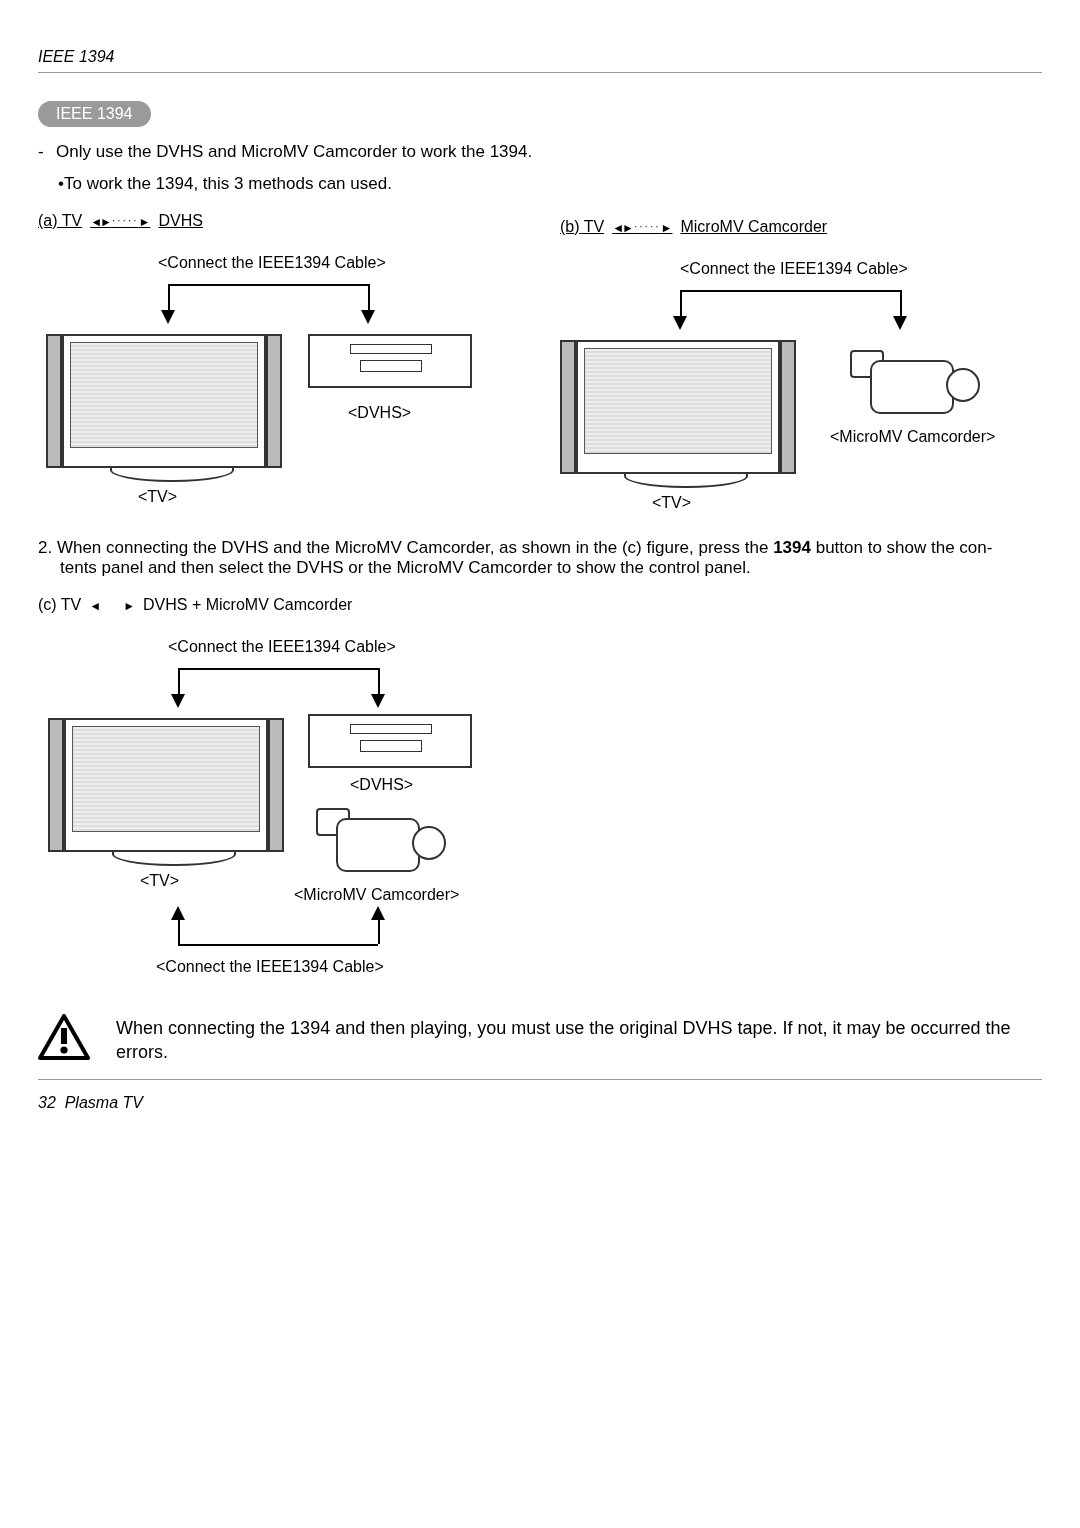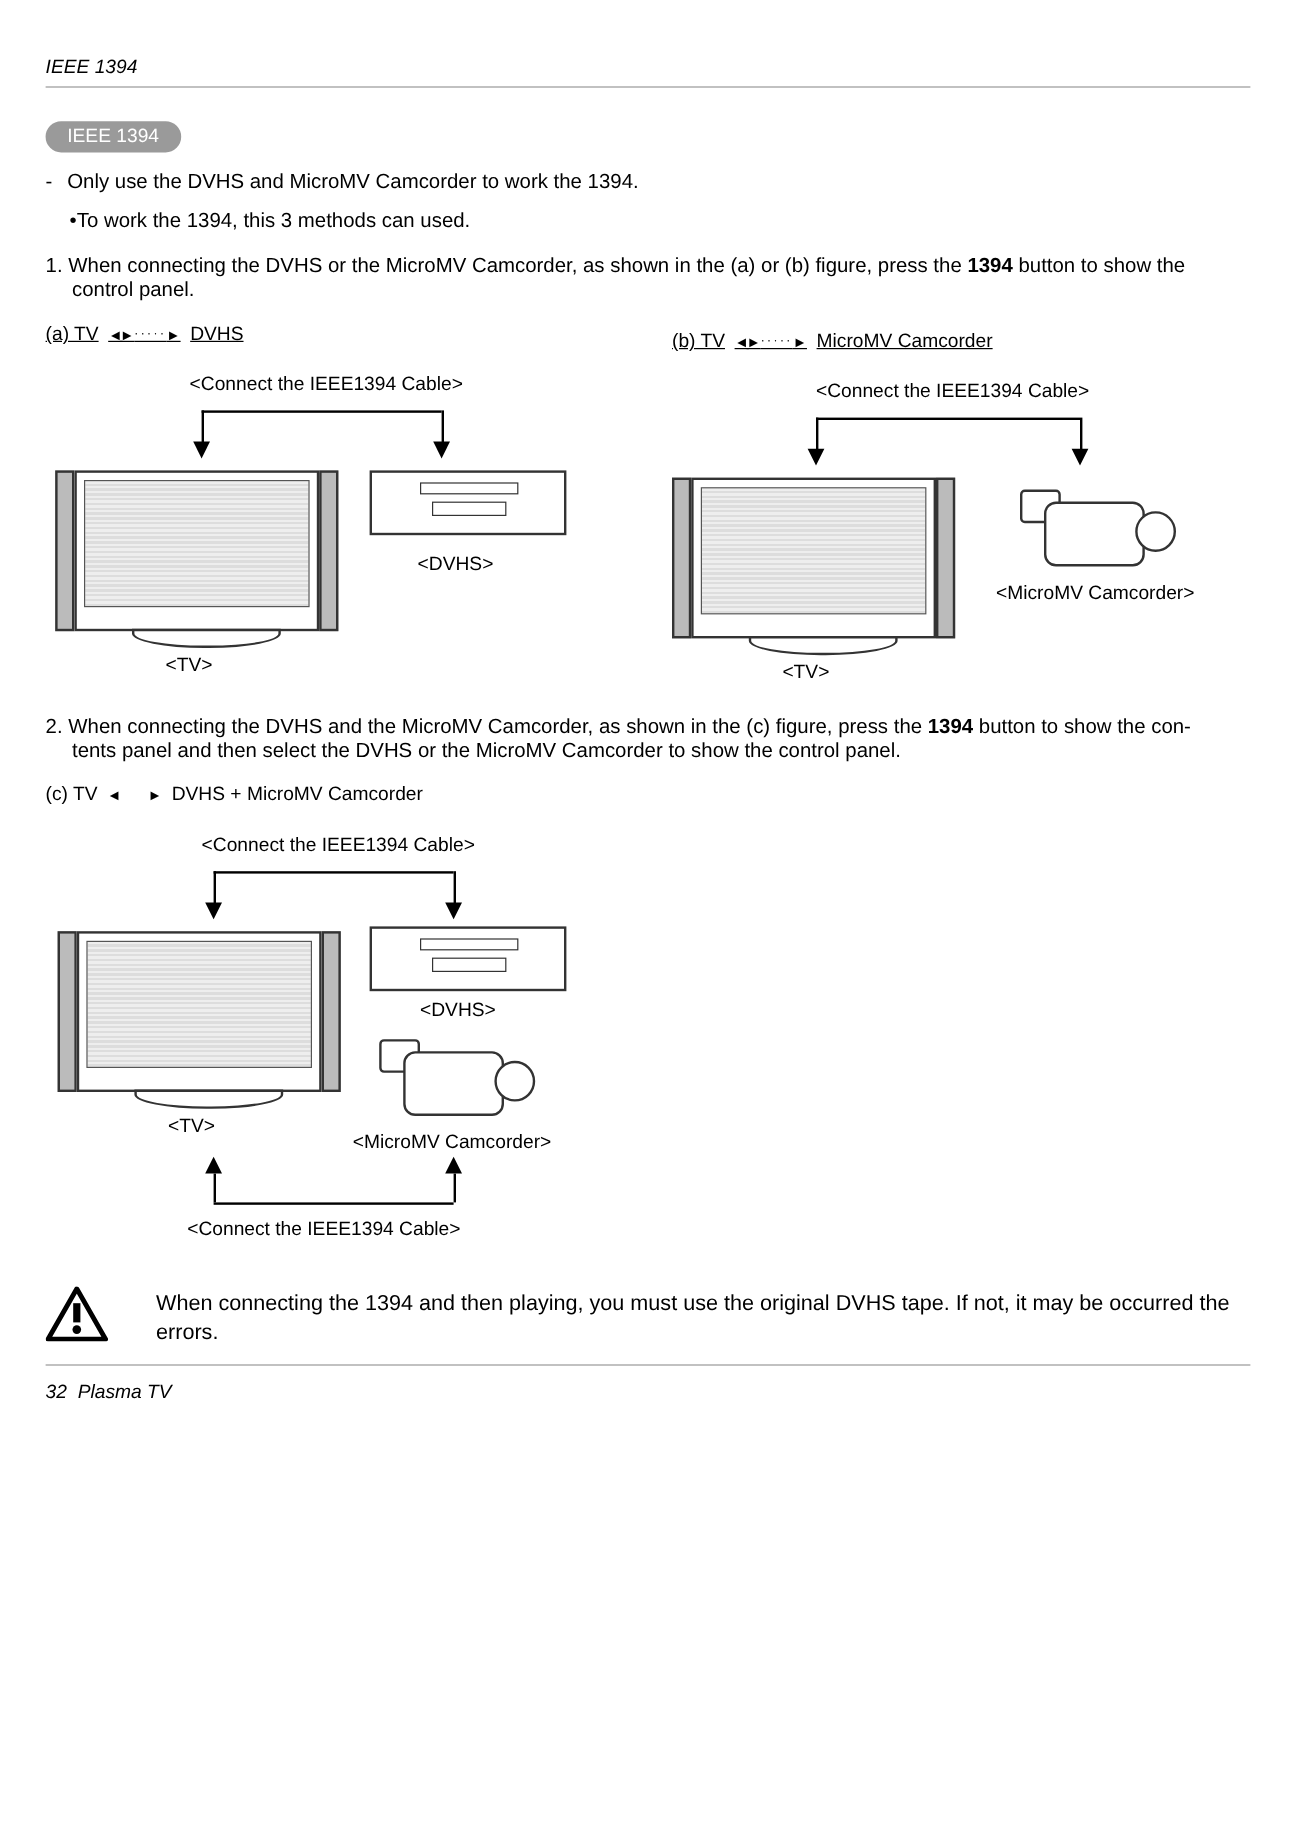--- a/index.html
+++ b/index.html
@@ -109,21 +109,21 @@
   .arrowhead-down {
     position:absolute; width:0; height:0; border-left:7px solid transparent;
     border-right:7px solid transparent; border-top:14px solid #000;
   }
   .arrowhead-up {
     position:absolute; width:0; height:0; border-left:7px solid transparent;
     border-right:7px solid transparent; border-bottom:14px solid #000;
   }
 
   .warnbox {
-    display:flex; align-items:flex-start; gap:40px;
+    display:flex; align-items:flex-start; gap:26px;
     padding: 6px 0 14px 0; margin-top: 20px;
     border-bottom: 1px solid #999;
   }
   .warn-icon svg { width: 52px; height: 46px; }
   .warn-text { font-size: 18px; line-height: 1.35; padding-top: 2px; }
 
   .footer {
     font-style: italic; font-size: 16px; margin-top: 14px;
   }
 </style>
@@ -137,24 +137,20 @@
 
   <span class="pill">IEEE 1394</span>
 
   <ul class="dash">
     <li>Only use the DVHS and MicroMV Camcorder to work the 1394.</li>
   </ul>
 
 
   <div class="bullet-line">•To work the 1394, this  3 methods can used.</div>
 
-  <div class="numitem">
-    <span>1. When connecting  the DVHS or the MicroMV Camcorder, as shown in the (a) or (b) figure, press the </span><b>1394</b><span> button to show the</span>
-    <span class="cont">control panel.</span>
-  </div>
 
   
   <div class="row">
 
     <div class="col">
       <div class="lbl-line">
         <span class="lbl">(a) TV</span>
         <span><span class="arrow-dot"></span><span class="arrow-dot-mid">·····</span><span style="font-size:12px;">►</span></span>
         <span class="lbl">DVHS</span>
       </div>

